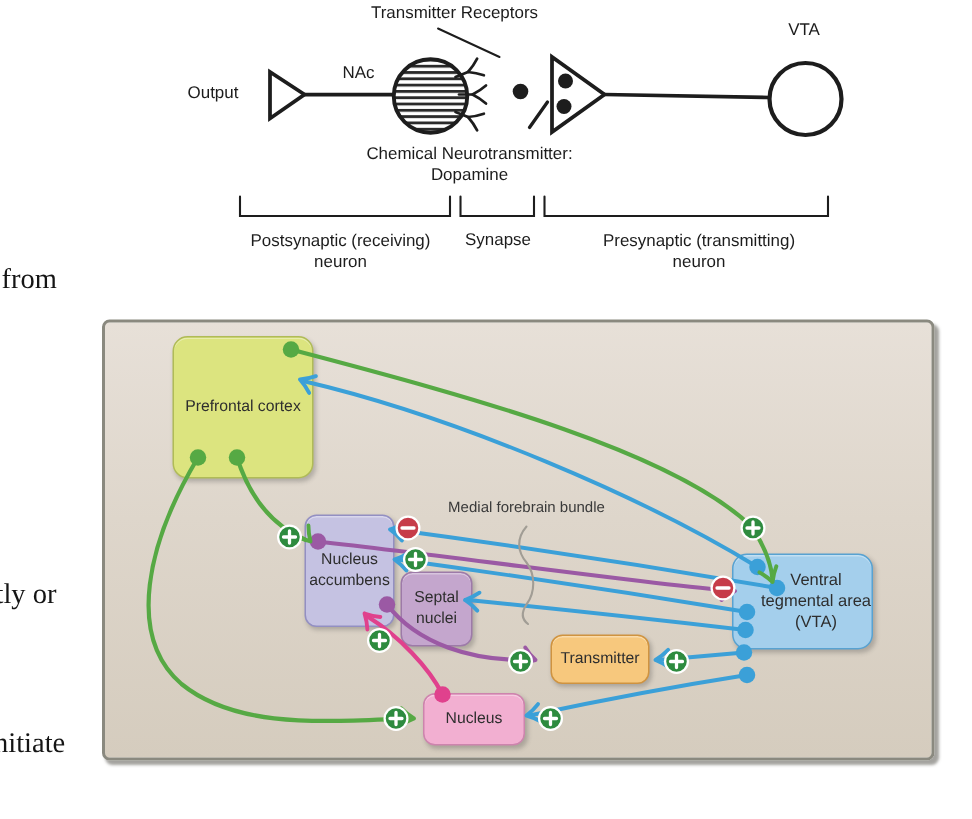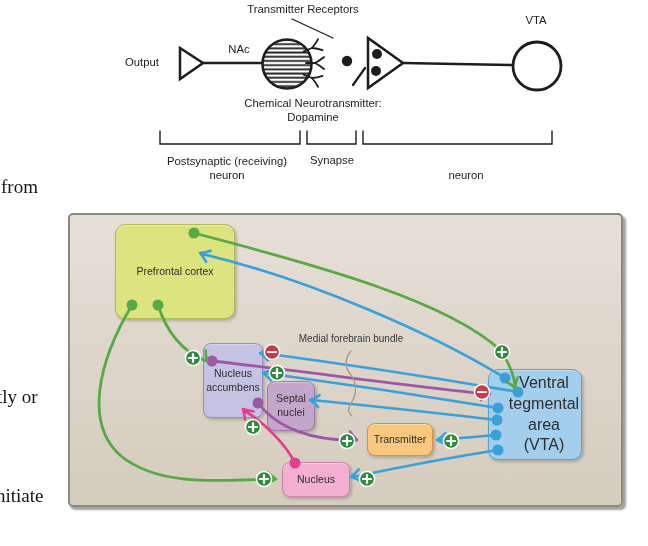--- a/index.html
+++ b/index.html
@@ -13,26 +13,26 @@
         font-family:"Liberation Sans",sans-serif;}
   .abs{position:absolute;}
   .frag{font-family:"Liberation Serif",serif;font-size:19px;color:#151515;white-space:nowrap;}
   .dlabel{font-size:11.3px;color:#1c1c1c;white-space:nowrap;transform:translateX(-50%);}
   .panel{left:68px;top:213px;width:555px;height:294px;border:2px solid #8a897f;border-radius:5px;
          background:linear-gradient(180deg,#e7e0d8 0%,#ded6cb 45%,#d5ccbe 100%);
          box-shadow:2.5px 3px 2px rgba(90,88,80,.55);box-sizing:border-box;}
   .bbox{display:flex;align-items:center;justify-content:center;text-align:center;
         font-size:10.5px;color:#2e2e2e;line-height:1.3;border-radius:8px;box-sizing:border-box;
         box-shadow:inset 0 1px 0 rgba(255,255,255,.35), 1.5px 2px 3px rgba(60,60,60,.28);}
-  .box-pfc{left:115px;top:224px;width:120px;height:95px;background:var(--box-pfc);border:1.8px solid #b0bb57;border-radius:10px;}
+  .box-pfc{left:115px;top:224px;width:94px;height:95px;background:var(--box-pfc);border:1.8px solid #b0bb57;border-radius:10px;}
   .box-nacc{left:203px;top:343px;width:60px;height:75px;background:var(--box-nacc);border:1.6px solid #938fc2;}
   .box-septal{left:267px;top:381px;width:48px;height:50px;background:var(--box-septal);border:1.6px solid #9d7aa8;}
   .box-hipp{left:367px;top:423px;width:66px;height:33px;background:var(--box-hipp);border:1.6px solid #cf9340;}
   .box-amyg{left:282px;top:462px;width:68px;height:35px;background:var(--box-amyg);border:1.6px solid #cd84ad;}
-  .box-vta{left:488px;top:369px;width:94px;height:91px;background:var(--box-vta);border:1.8px solid #58a2d1;border-radius:10px;padding-left:18px;font-size:16px;}
+  .box-vta{left:488px;top:369px;width:94px;height:64px;background:var(--box-vta);border:1.8px solid #58a2d1;border-radius:10px;padding-left:18px;font-size:11px;}
   .mfb{font-size:10px;color:#3a3a3a;transform:translateX(-50%);white-space:nowrap;}
   svg#overlay{position:absolute;left:0;top:0;pointer-events:none;}
   .blk{stroke:var(--ink);fill:none;stroke-linecap:round;}
   .neuron-shape{fill:#fff;stroke:var(--ink);stroke-width:2.5;stroke-linejoin:miter;}
   .ln{fill:none;stroke-linecap:round;}
   .ln-green{stroke:var(--green);stroke-width:2.8;}
   .ln-blue{stroke:var(--blue);stroke-width:2.6;}
   .ln-purple{stroke:var(--purple);stroke-width:2.8;}
   .ln-pink{stroke:var(--pink);stroke-width:2.8;}
   .dot-green{fill:var(--green);} .dot-blue{fill:var(--blue);}
@@ -57,20 +57,21 @@
 
   <div class="abs dlabel" style="left:303px;top:3px;">Transmitter Receptors</div>
   <div class="abs dlabel" style="left:142px;top:56px;">Output</div>
   <div class="abs dlabel" style="left:239px;top:43px;">NAc</div>
   <div class="abs dlabel" style="left:536px;top:14px;text-align:right;">VTA</div>
   <div class="abs dlabel" style="left:313px;top:97px;">Chemical Neurotransmitter:</div>
   <div class="abs dlabel" style="left:313px;top:111px;">Dopamine</div>
   <div class="abs dlabel" style="left:227px;top:155px;text-align:center;">Postsynaptic (receiving)</div>
   <div class="abs dlabel" style="left:227px;top:169px;">neuron</div>
   <div class="abs dlabel" style="left:332px;top:154px;">Synapse</div>
+  <div class="abs dlabel" style="left:466px;top:155px;">Presynaptic (transmitting)</div>
   <div class="abs dlabel" style="left:466px;top:169px;">neuron</div>
 
   <div class="abs panel"></div>
 
   <div class="abs bbox box-pfc">
       <span>Prefrontal cortex</span>
     </div>
   <div class="abs bbox box-nacc">
       <span>Nucleus accumbens</span>
     </div>

